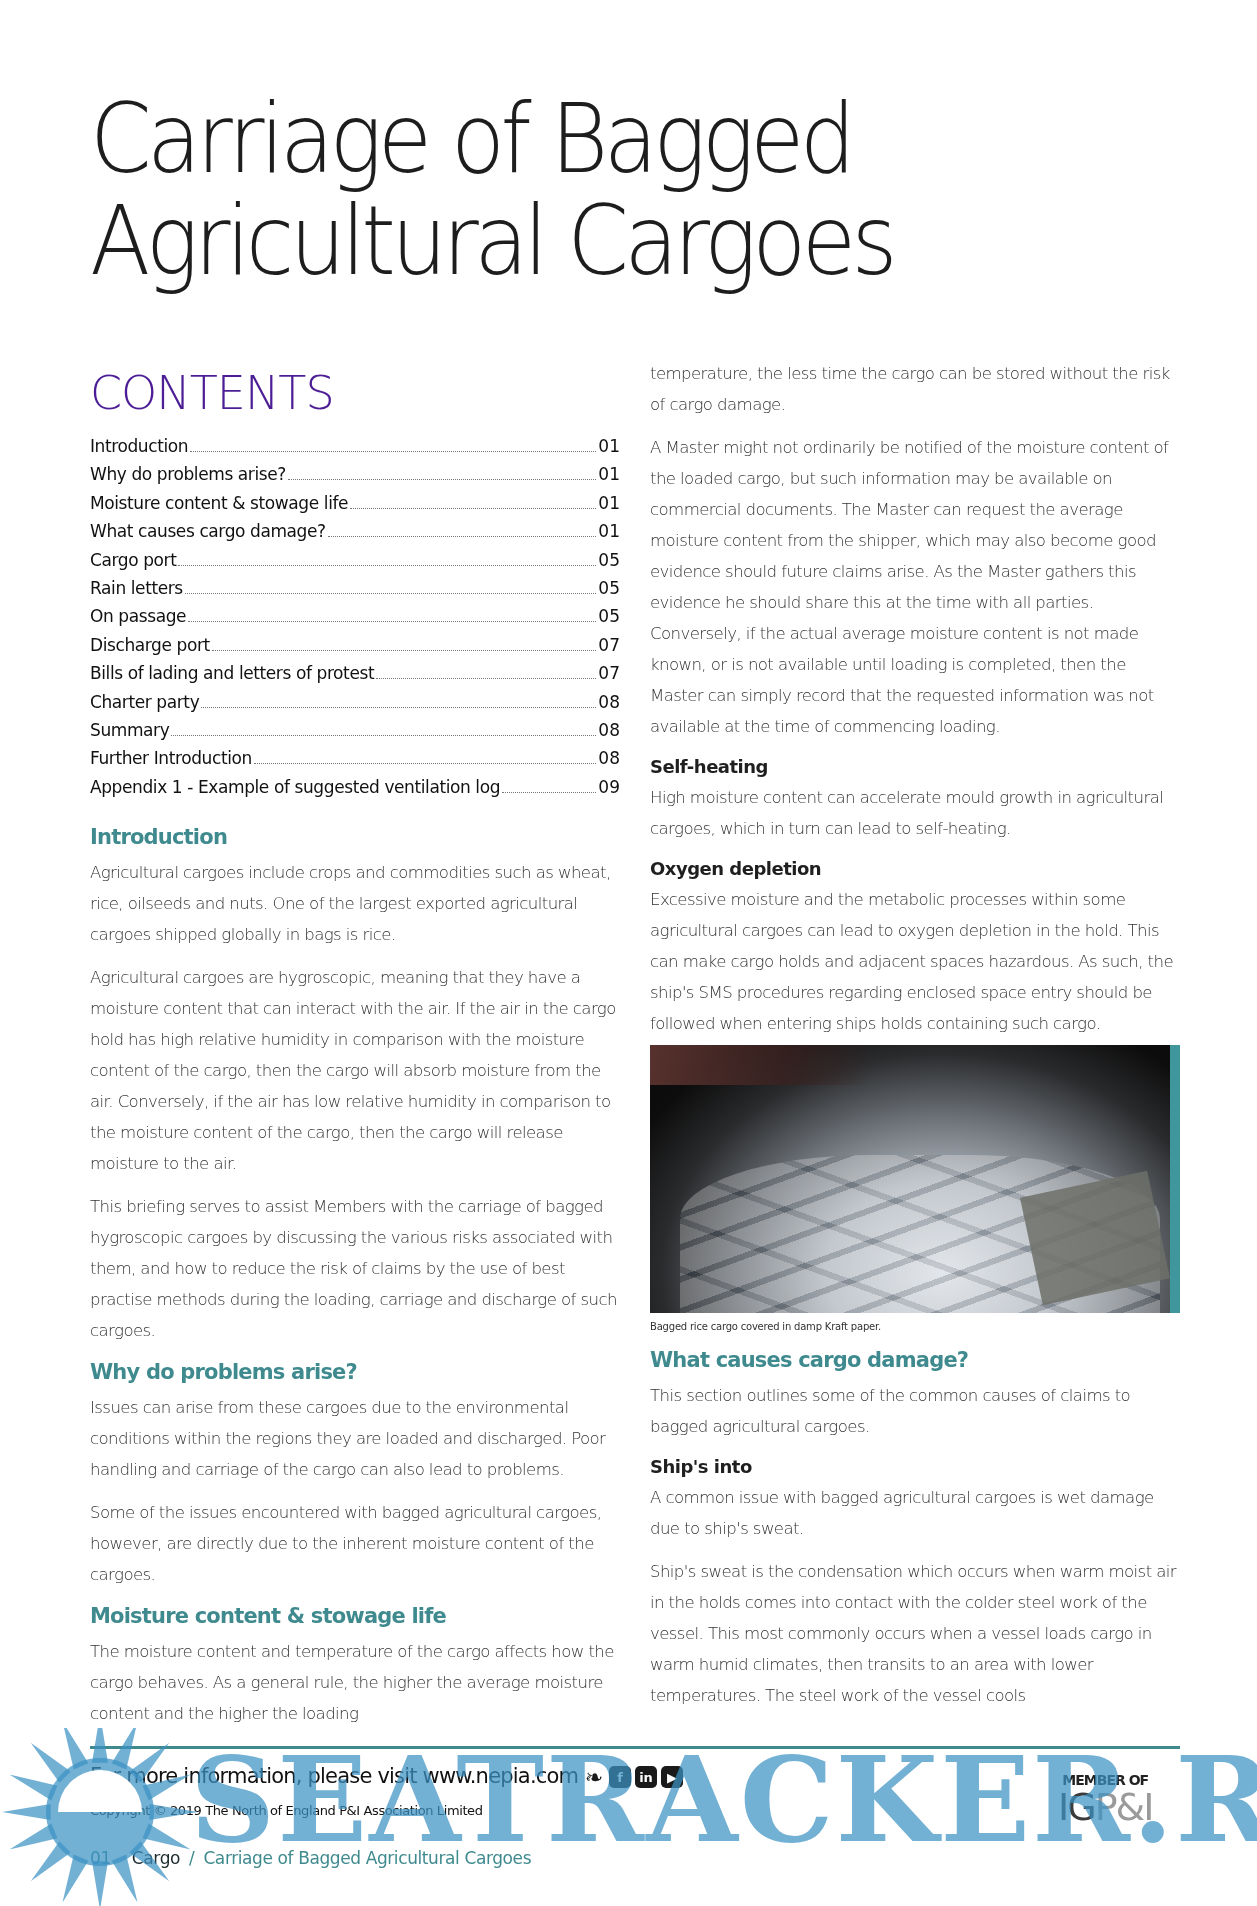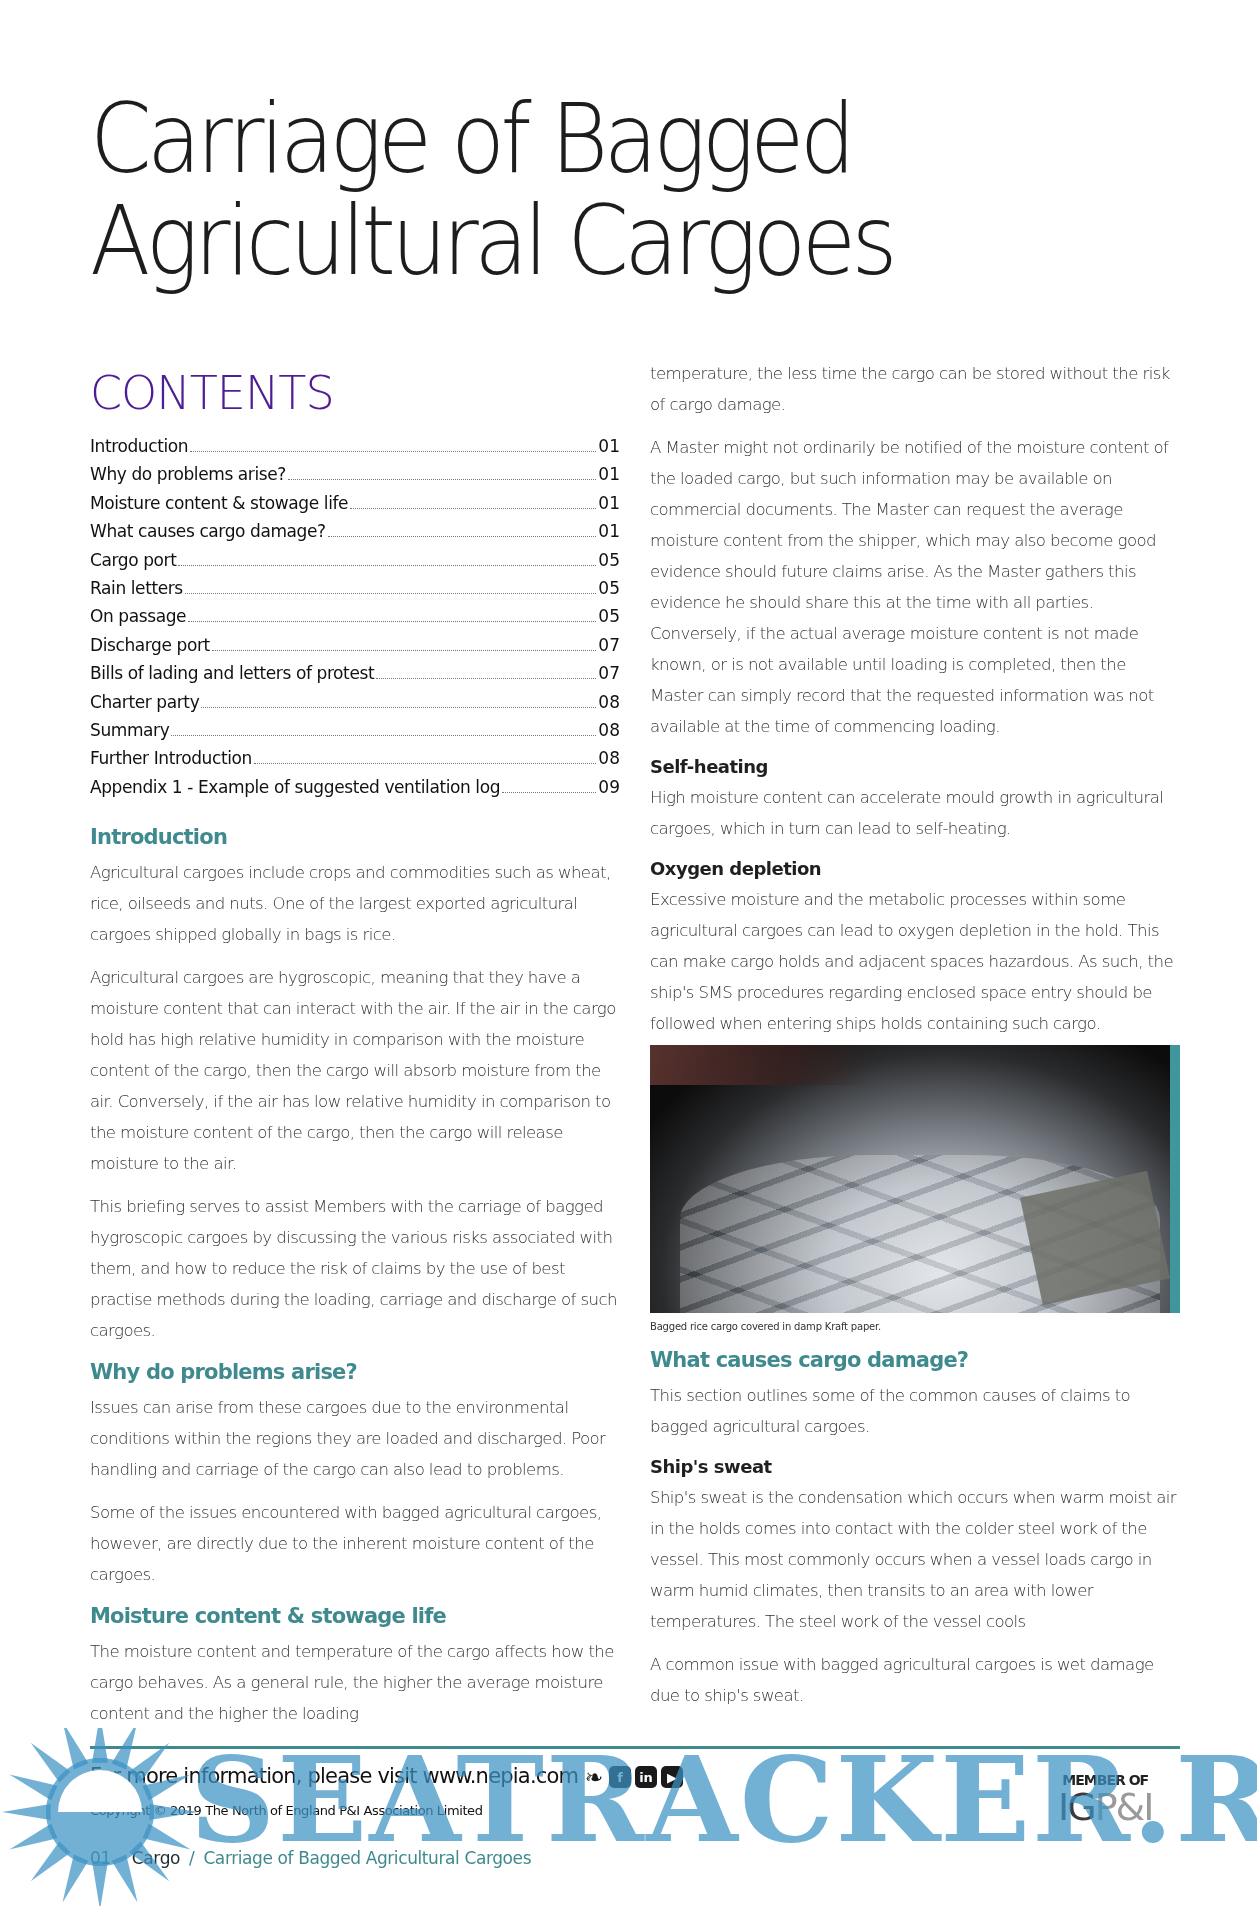--- a/index.html
+++ b/index.html
@@ -160,23 +160,23 @@
     <div class="stain"></div>
     <div class="bags"></div>
     <div class="paper"></div>
     <div class="bar"></div>
   </div>
   <div class="caption">Bagged rice cargo covered in damp Kraft paper.</div>
 
   <h2 class="section">What causes cargo damage?</h2>
   <p class="body">This section outlines some of the common causes of claims to bagged agricultural cargoes.</p>
 
-  <h3 class="sub">Ship's sweat</h3>
+  <h3 class="sub">Ship's into</h3>
+  <p class="body">A common issue with bagged agricultural cargoes is wet damage due to ship's sweat.</p>
   <p class="body">Ship's sweat is the condensation which occurs when warm moist air in the holds comes into contact with the colder steel work of the vessel. This most commonly occurs when a vessel loads cargo in warm humid climates, then transits to an area with lower temperatures. The steel work of the vessel cools</p>
-  <p class="body">A common issue with bagged agricultural cargoes is wet damage due to ship's sweat.</p>
 </div>
 
 <div class="footer-rule"></div>
 <div class="footer-info">
   <span>For more information, please visit www.nepia.com</span>
 </div>
 <div class="social">
   <span class="tw">❧</span>
   <span>f</span>
   <span>in</span>

